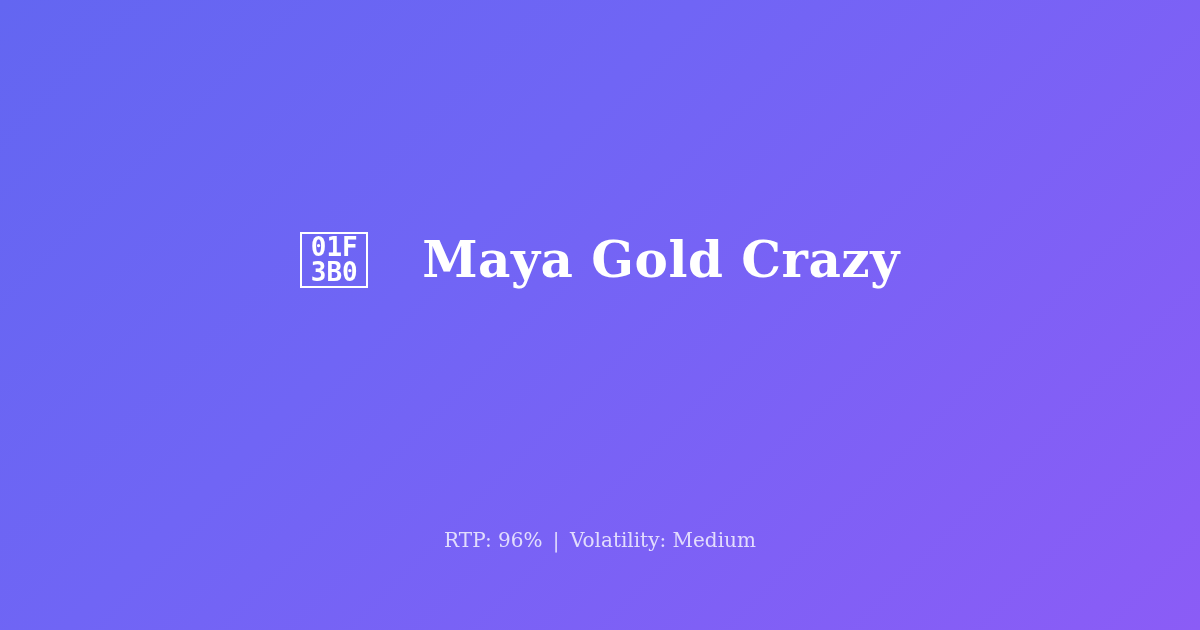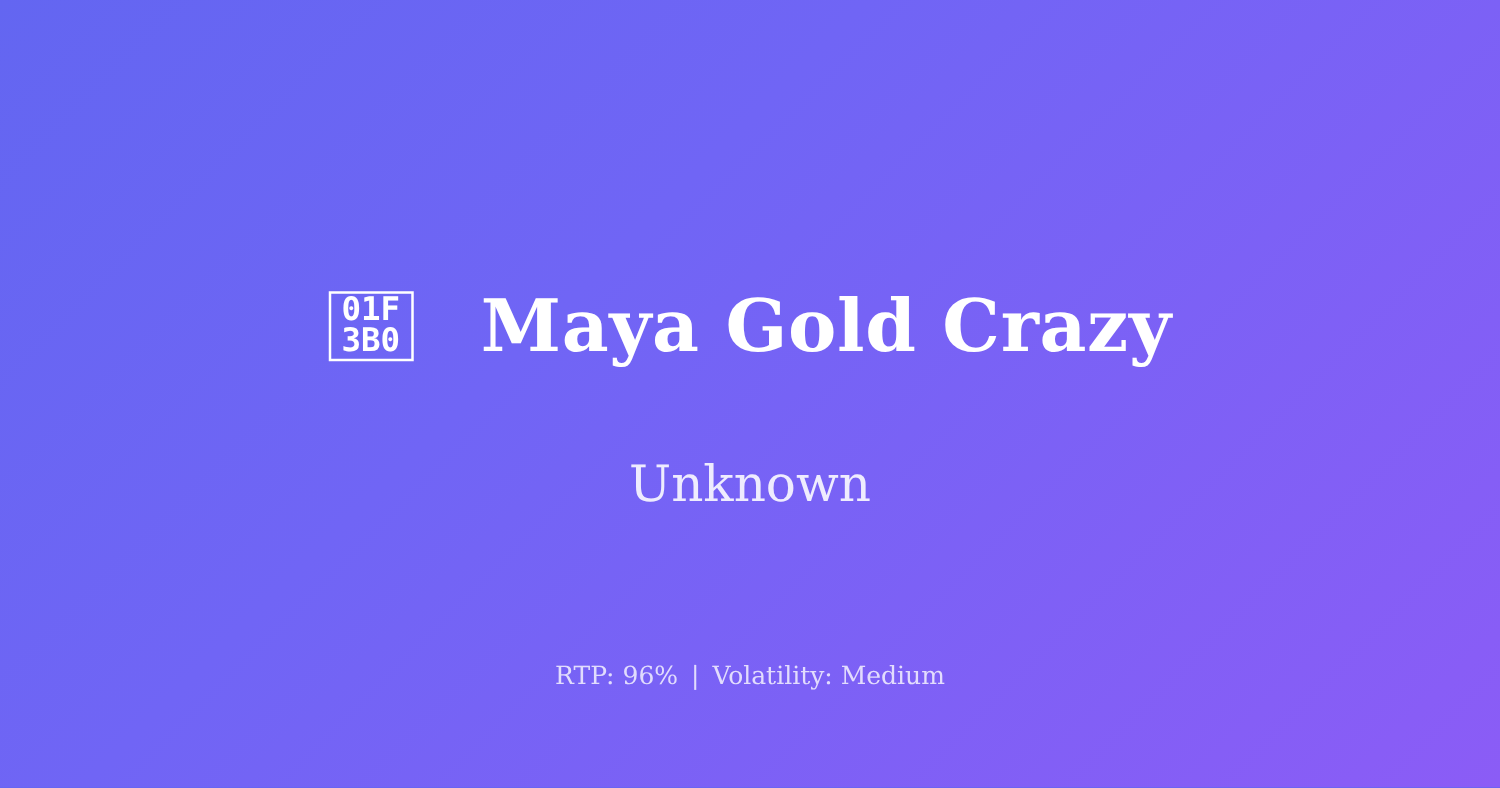--- a/index.html
+++ b/index.html
@@ -56,21 +56,21 @@
     line-height: 25px;
     letter-spacing: 0px;
     flex: 0 0 auto;
     user-select: none;
   }
   .tofu-icon .tofu-line { display: block; }
 
   .game-title {
     font-family: "DejaVu Serif", "Liberation Serif", serif;
     font-weight: 700;
-    font-size: 58px;
+    font-size: 50px;
     line-height: 1;
     color: #FFFFFF;
     letter-spacing: 0.5px;
     margin-left: 28px;
   }
 
   
   .provider {
     position: absolute;
     left: 0;
@@ -107,21 +107,20 @@
   <div class="title-row">
 
     <span class="tofu-icon">
       <span class="tofu-line">01F</span>
       <span class="tofu-line">3B0</span>
     </span>
 
     <h1 class="game-title">Maya Gold Crazy</h1>
   </div>
 
-  <div class="provider">Unknown</div>
 
   <div class="stats">
     <span>RTP:</span>
     <span>96%</span>
     <span class="sep">|</span>
     <span>Volatility:</span>
     <span>Medium</span>
   </div>
 
 </div>

